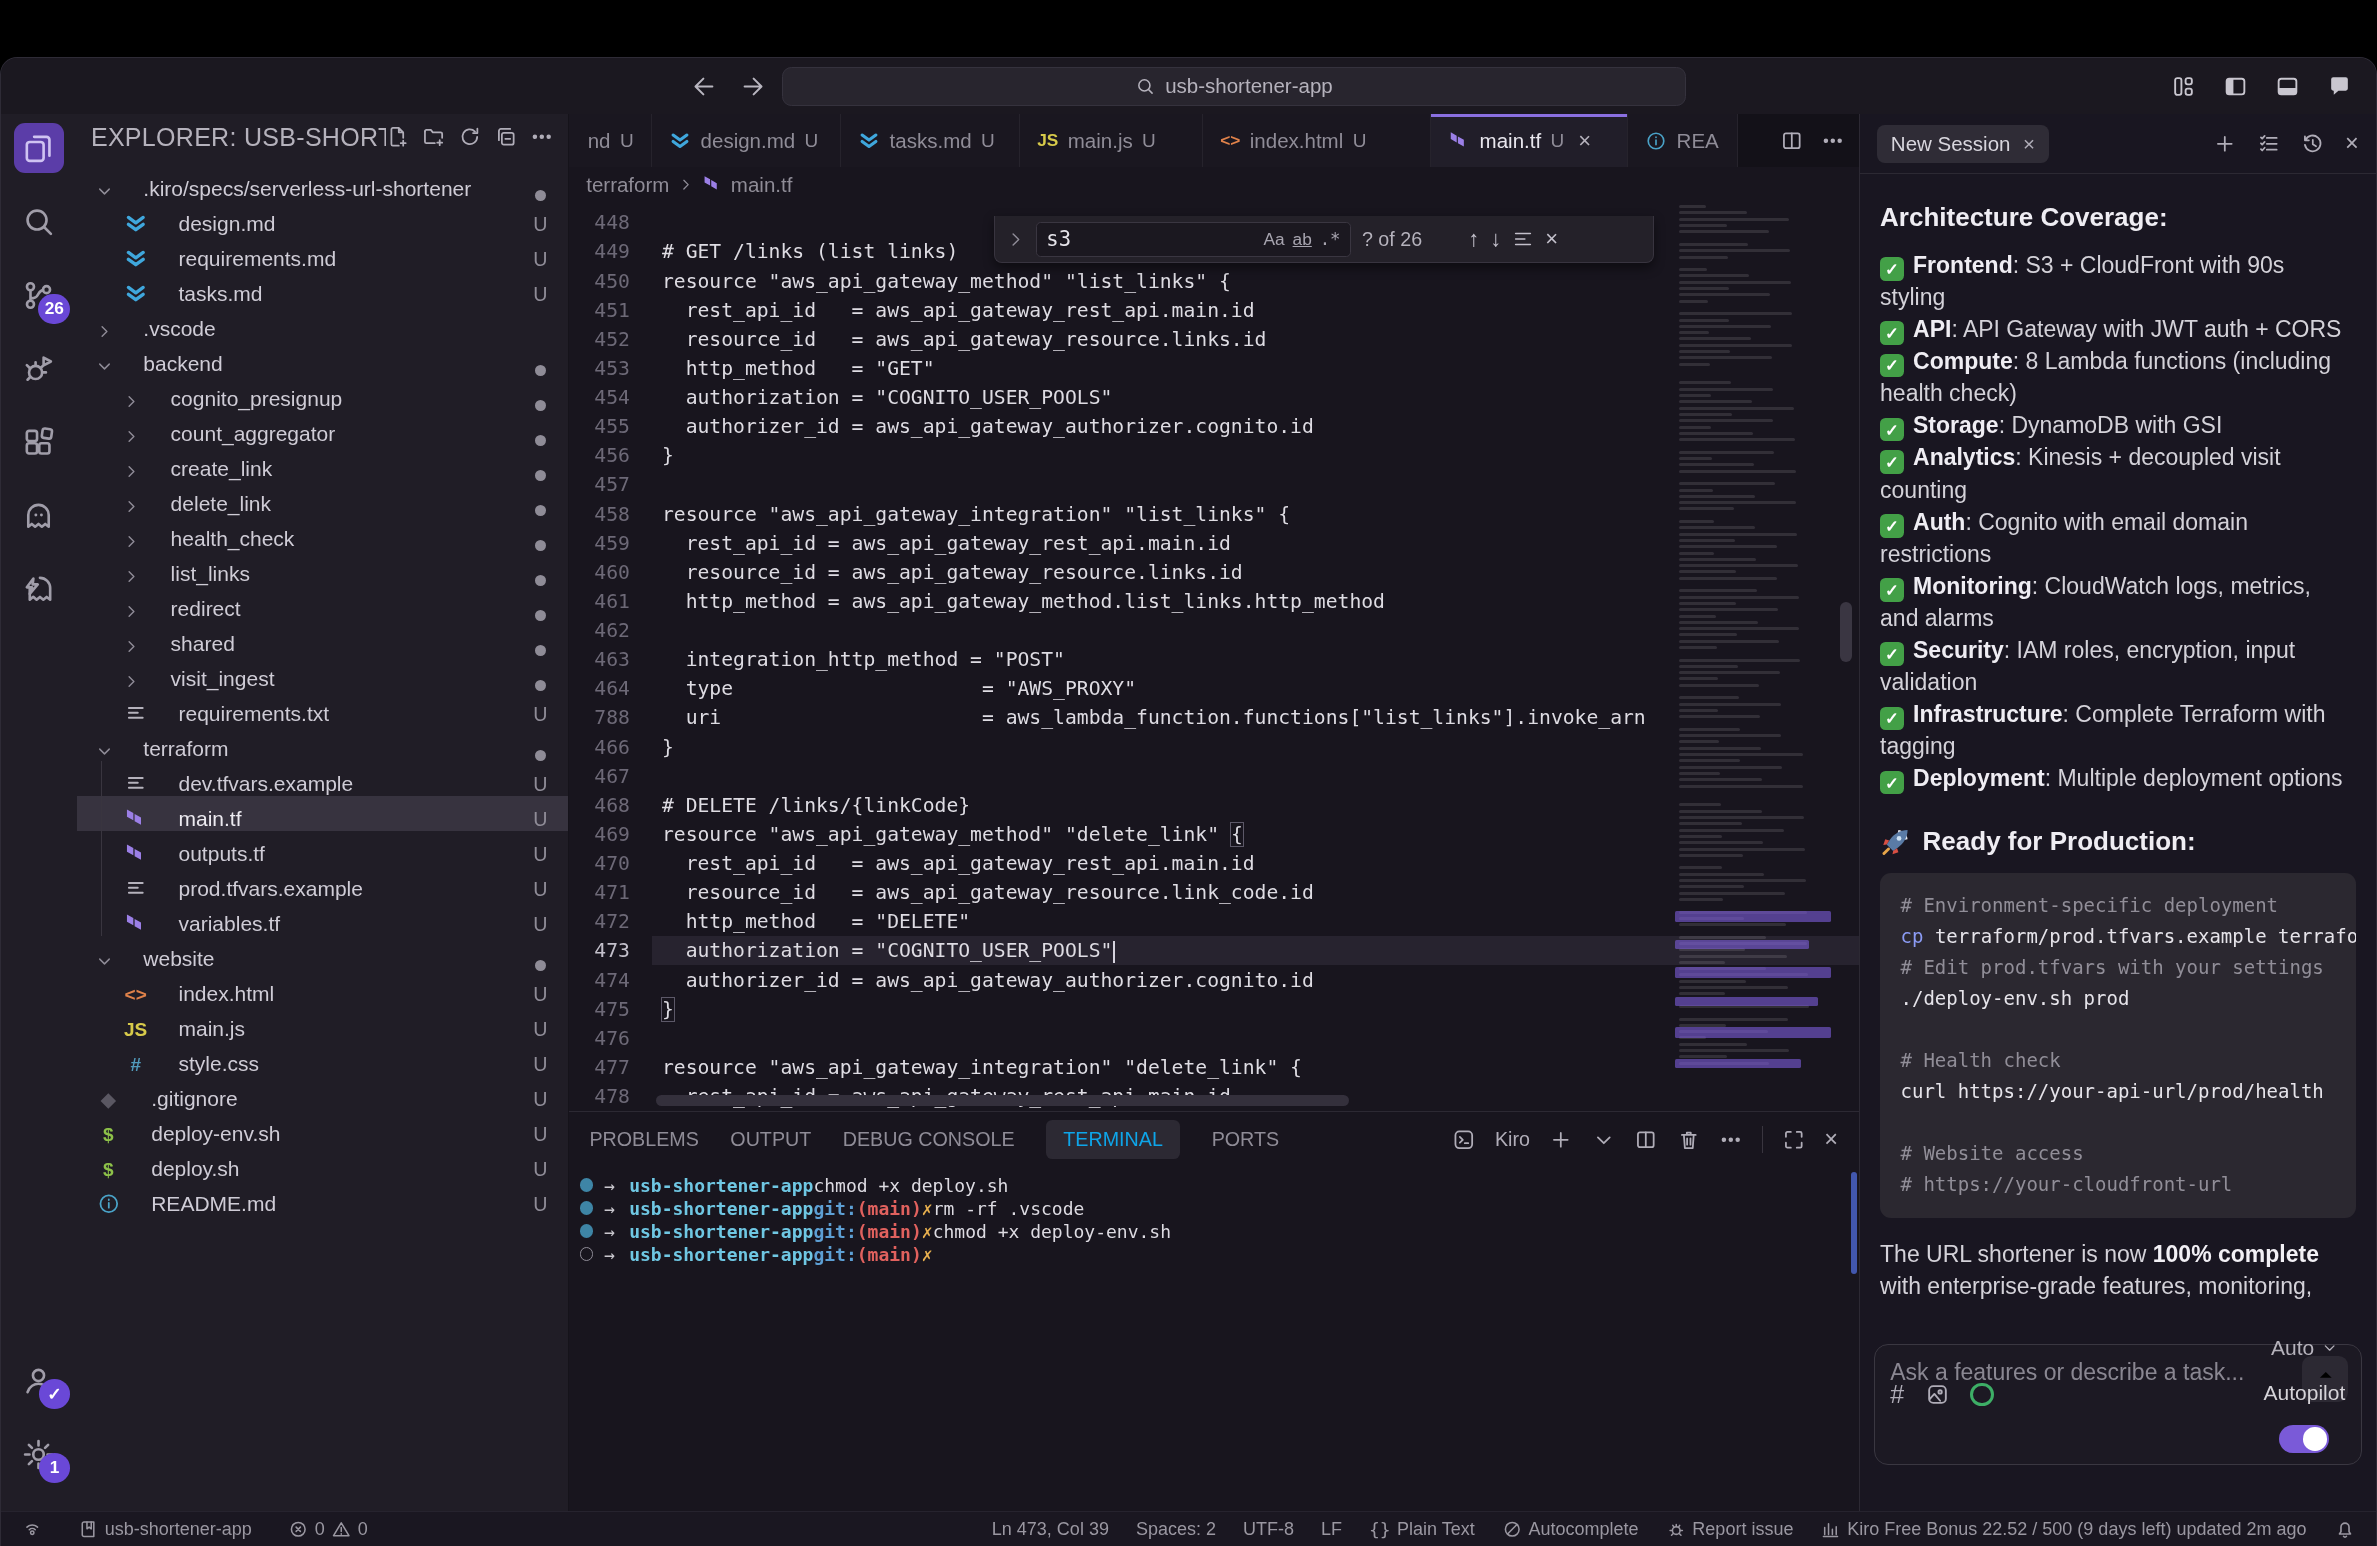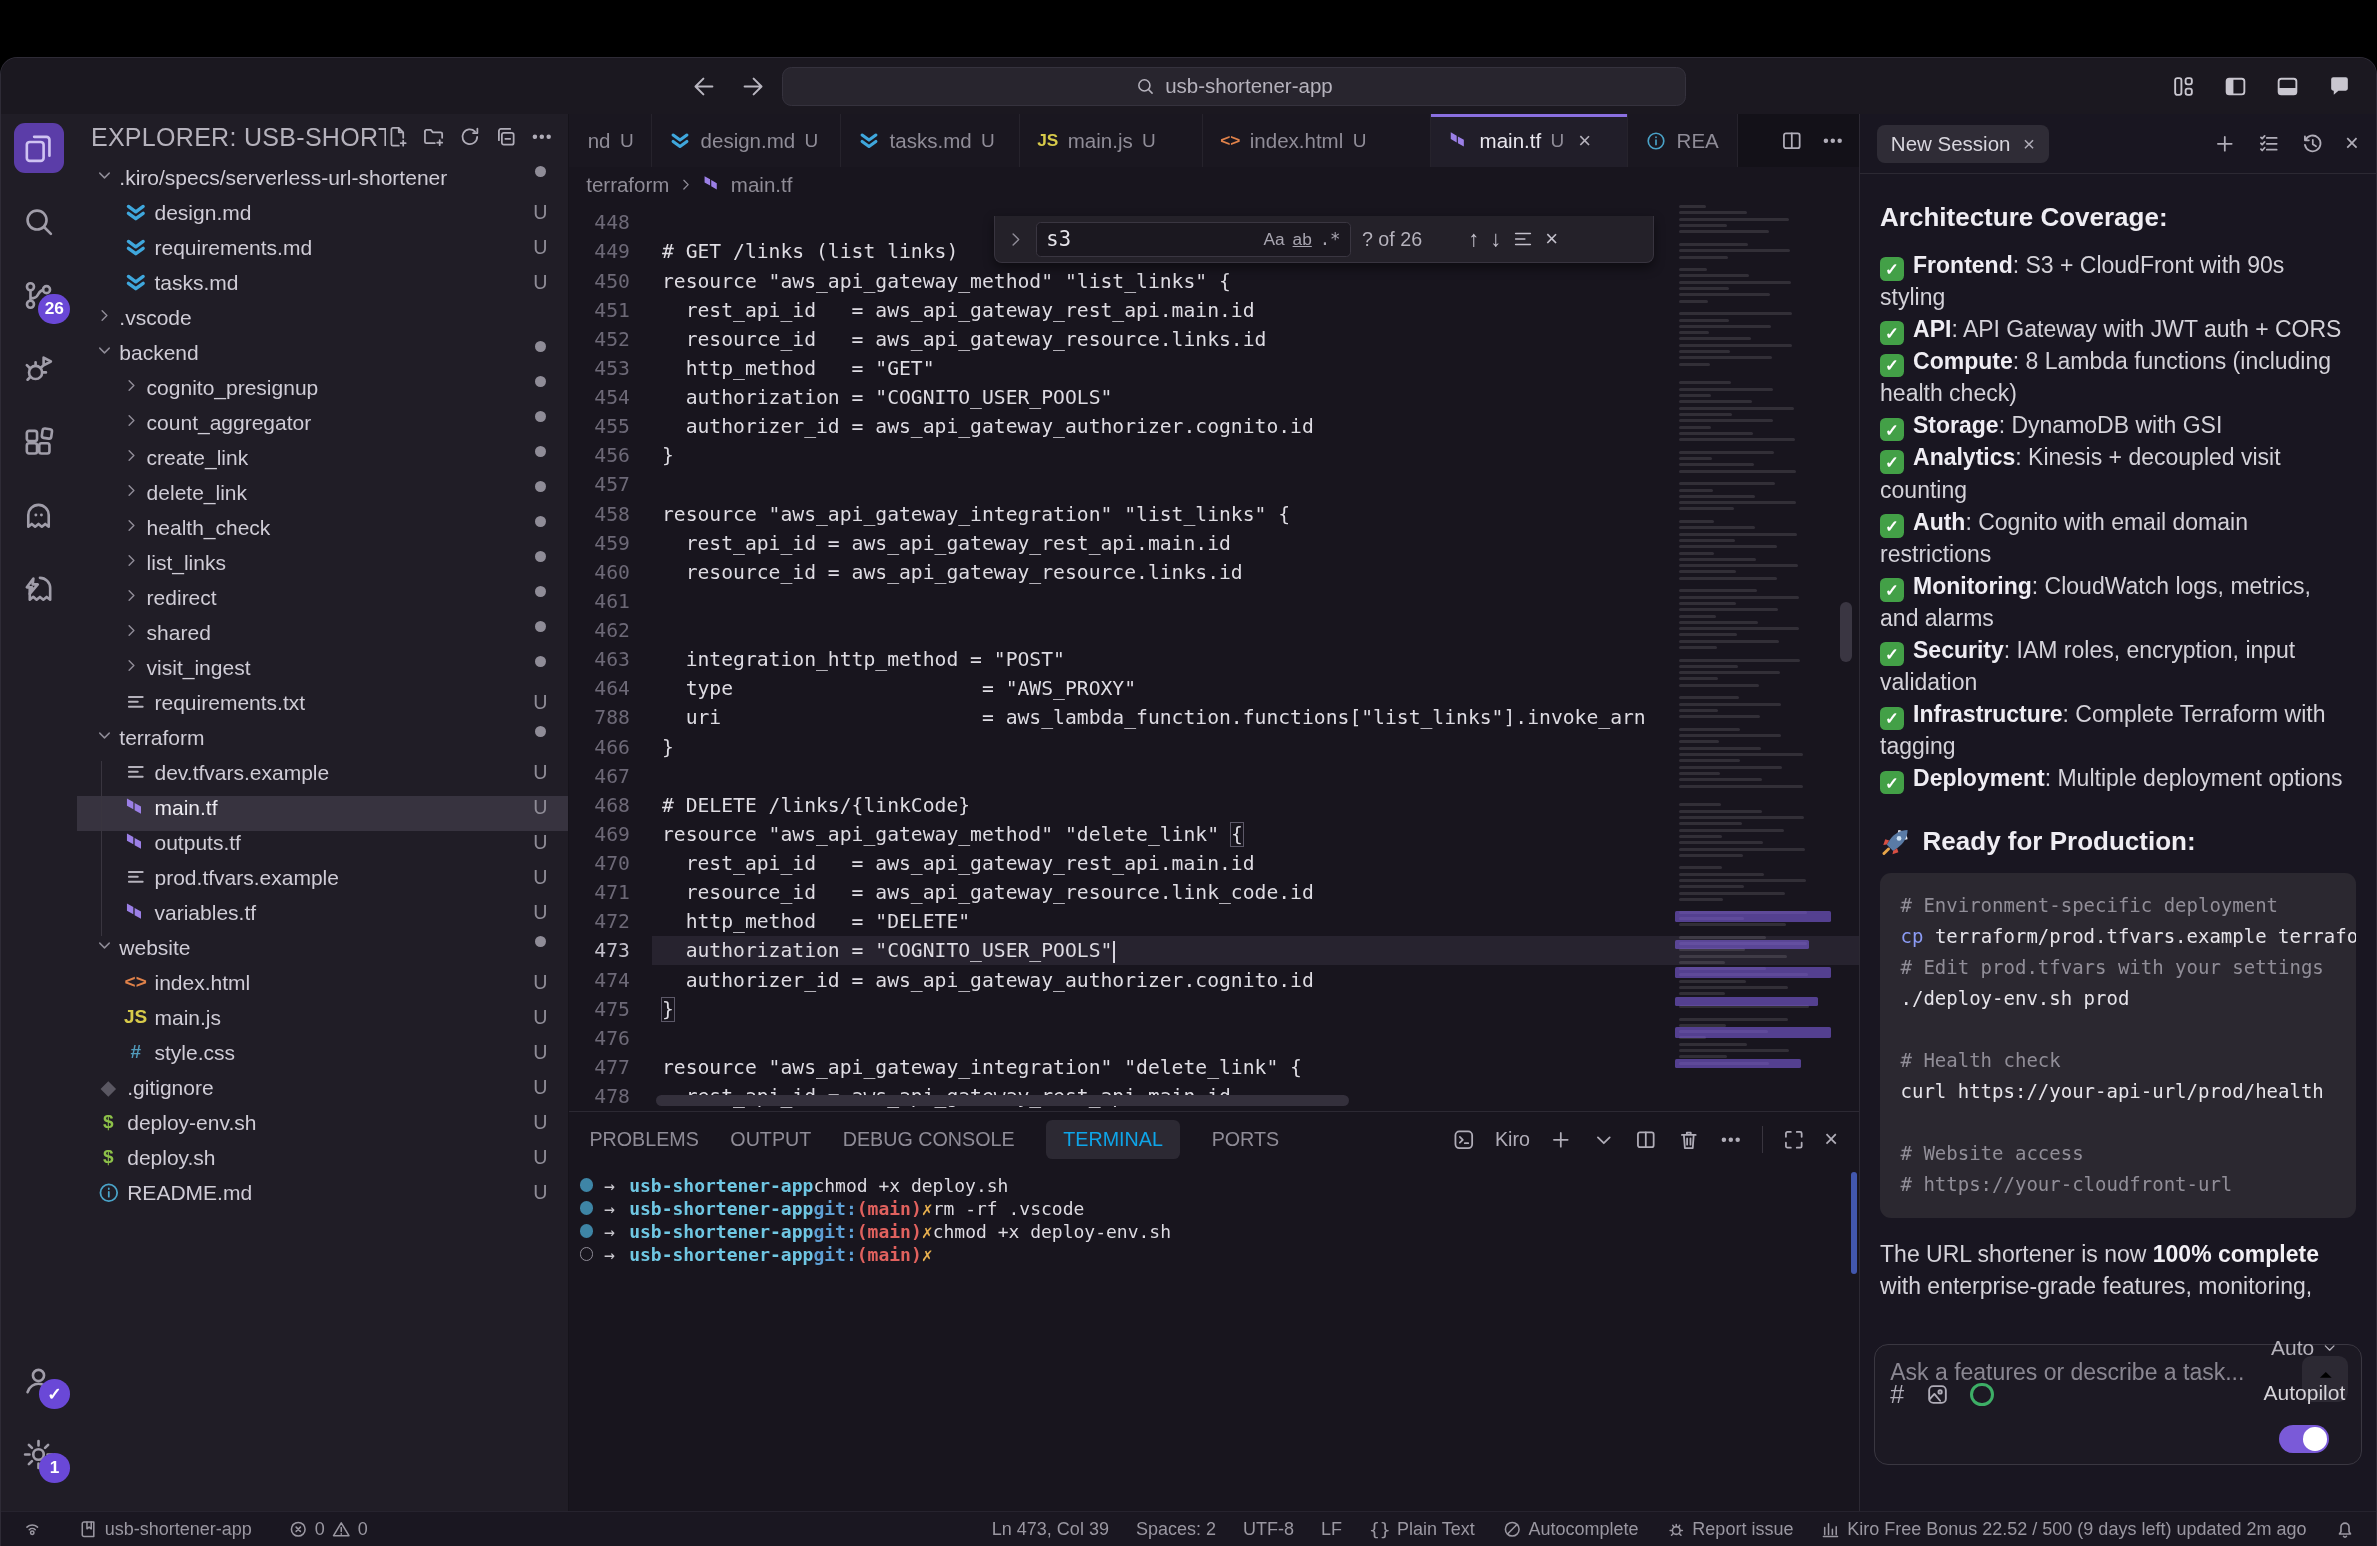--- a/index.html
+++ b/index.html
@@ -33,21 +33,21 @@
   .act-badge.round{min-width:31.5px;border-radius:50%;padding:0;}
   #act-bottom{position:absolute;bottom:7.9px;left:0;width:100%;display:flex;flex-direction:column;align-items:center;}
 
   
   #sidebar{width:492px;background:#201d26;position:relative;border-right:0.8px solid #15131a;}
   #explorer-header{height:46px;display:flex;align-items:center;padding:0 14px;color:#b5b2bc;}
   #explorer-title{font-size:25px;letter-spacing:0.3px;flex:1;white-space:nowrap;overflow:hidden;}
   .exp-actions{display:flex;gap:12.6px;color:#b0adb8;}
   .exp-actions .icon svg{width:23.6px;height:23.6px;}
   #tree{position:absolute;top:52px;left:0;right:0;bottom:0;overflow:hidden;}
-  .trow{position:relative;height:35px;display:flex;align-items:flex-start;color:#cfccd6;font-size:21px;cursor:pointer;}
+  .trow{position:relative;height:35px;display:flex;align-items:flex-end;color:#cfccd6;font-size:21px;cursor:pointer;gap:24px;}
   .trow.selected{background:#37333f;color:#eceaf0;}
   .trow .chev{width:23.6px;display:inline-flex;justify-content:center;color:#8f8c97;}
   .trow .chev svg{width:19px;height:19px;}
   .trow .ficon{width:31.5px;display:inline-flex;justify-content:center;font-weight:bold;font-size:19px;}
   .trow .ficon svg{width:23.6px;height:23.6px;}
   .trow .label{margin-left:3.1px;white-space:nowrap;}
   .trow .badge{position:absolute;right:20.5px;color:#8f8c97;font-size:19.7px;}
   .trow .dotb{position:absolute;right:22px;width:11px;height:11px;border-radius:50%;background:#8f8c97;}
   .guide{position:absolute;left:28px;top:0;bottom:0;width:0.8px;background:#39353f;}
 
@@ -722,20 +722,21 @@
             <div class="cline" style="top: 94px;">  rest_api_id   = aws_api_gateway_rest_api.main.id</div>
             <div class="cline" style="top: 123px;">  resource_id   = aws_api_gateway_resource.links.id</div>
             <div class="cline" style="top: 152px;">  http_method   = "GET"</div>
             <div class="cline" style="top: 181px;">  authorization = "COGNITO_USER_POOLS"</div>
             <div class="cline" style="top: 210px;">  authorizer_id = aws_api_gateway_authorizer.cognito.id</div>
             <div class="cline" style="top: 239px;">}</div>
             <div class="cline" style="top: 268px;"></div>
             <div class="cline" style="top: 298px;">resource "aws_api_gateway_integration" "list_links" {</div>
             <div class="cline" style="top: 327px;">  rest_api_id = aws_api_gateway_rest_api.main.id</div>
             <div class="cline" style="top: 356px;">  resource_id = aws_api_gateway_resource.links.id</div>
+            <div class="cline" style="top: 385px;">  http_method = aws_api_gateway_method.list_links.http_method</div>
             <div class="cline" style="top: 414px;"></div>
             <div class="cline" style="top: 443px;">  integration_http_method = "POST"</div>
             <div class="cline" style="top: 472px;">  type                     = "AWS_PROXY"</div>
             <div class="cline" style="top: 501px;">  uri                      = aws_lambda_function.functions["list_links"].invoke_arn</div>
             <div class="cline" style="top: 531px;">}</div>
             <div class="cline" style="top: 560px;"></div>
             <div class="cline" style="top: 589px;"># DELETE /links/{linkCode}</div>
             <div class="cline" style="top: 618px;">resource "aws_api_gateway_method" "delete_link" <span class="bracket">{</span></div>
             <div class="cline" style="top: 647px;">  rest_api_id   = aws_api_gateway_rest_api.main.id</div>
             <div class="cline" style="top: 676px;">  resource_id   = aws_api_gateway_resource.link_code.id</div>

